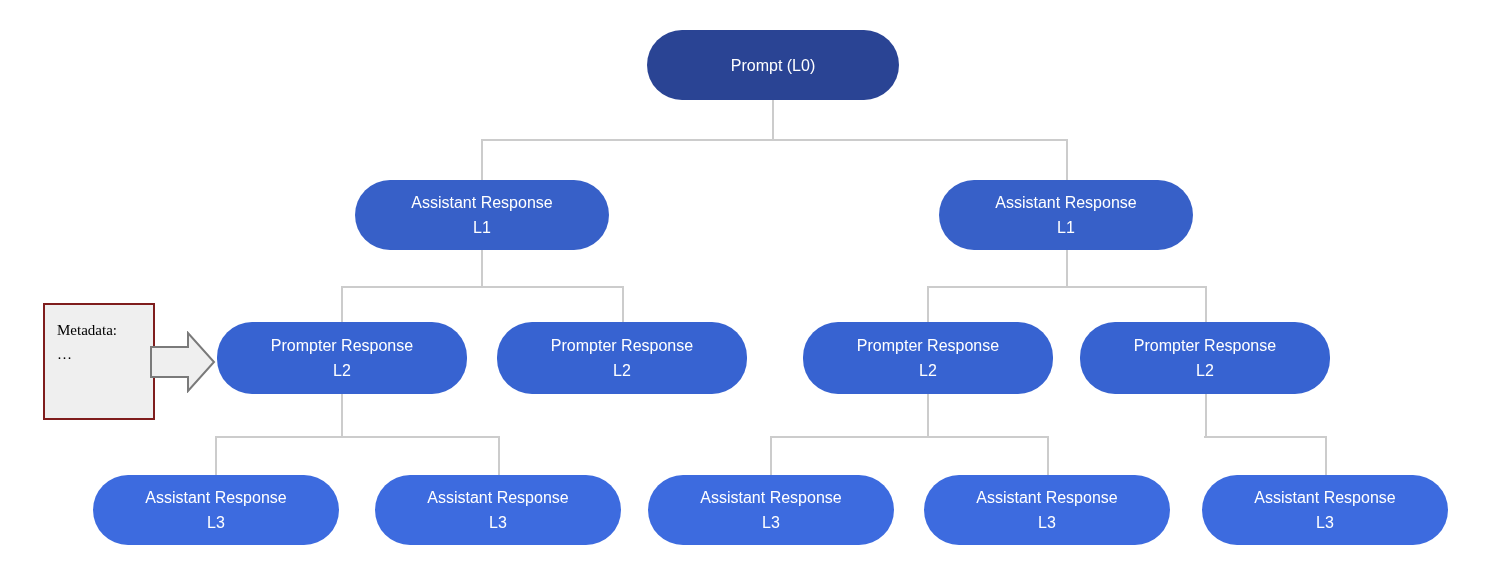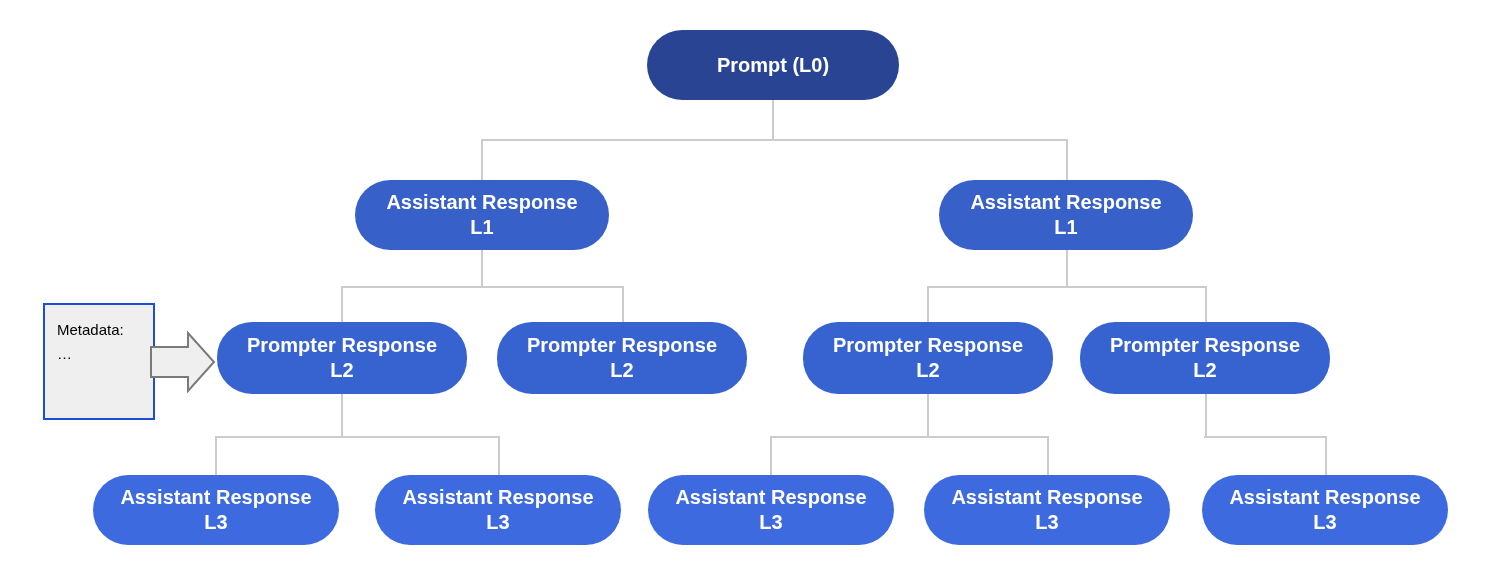--- a/index.html
+++ b/index.html
@@ -9,36 +9,35 @@
     background:#ffffff;
     font-family:"Liberation Sans", sans-serif;
     overflow:hidden;
   }
   .node{
     position:absolute;
     border-radius:35px;
     display:flex;flex-direction:column;
     align-items:center;justify-content:center;
     color:#ffffff;
-    font-size:20px;line-height:25px;
+    font-size:16px;line-height:25px;
     text-align:center;
     z-index:2;
-    font-weight:bold;
   }
   .node .node-line{white-space:nowrap;}
   .conn{position:absolute;background:#cccccc;z-index:1;}
   .callout-box{
     position:absolute;
     left:43px;top:303px;width:112px;height:117px;
     background:#efefef;
-    border:2px solid #1d4ed8;
+    border:2px solid #7f1d1d;
     box-sizing:border-box;
     z-index:3;
     color:#000000;
-    font-size:15px;line-height:22px;
+    font-size:15px;line-height:22px;font-family:Liberation Serif, serif;
   }
   .callout-box .callout-line1{margin:14px 0 2px 12px;}
   .callout-box .callout-line2{margin:0 0 0 12px;}
   .callout-arrow{
     position:absolute;
     left:150px;top:331px;width:66px;height:62px;
     z-index:4;
   }
 </style>
 </head>

